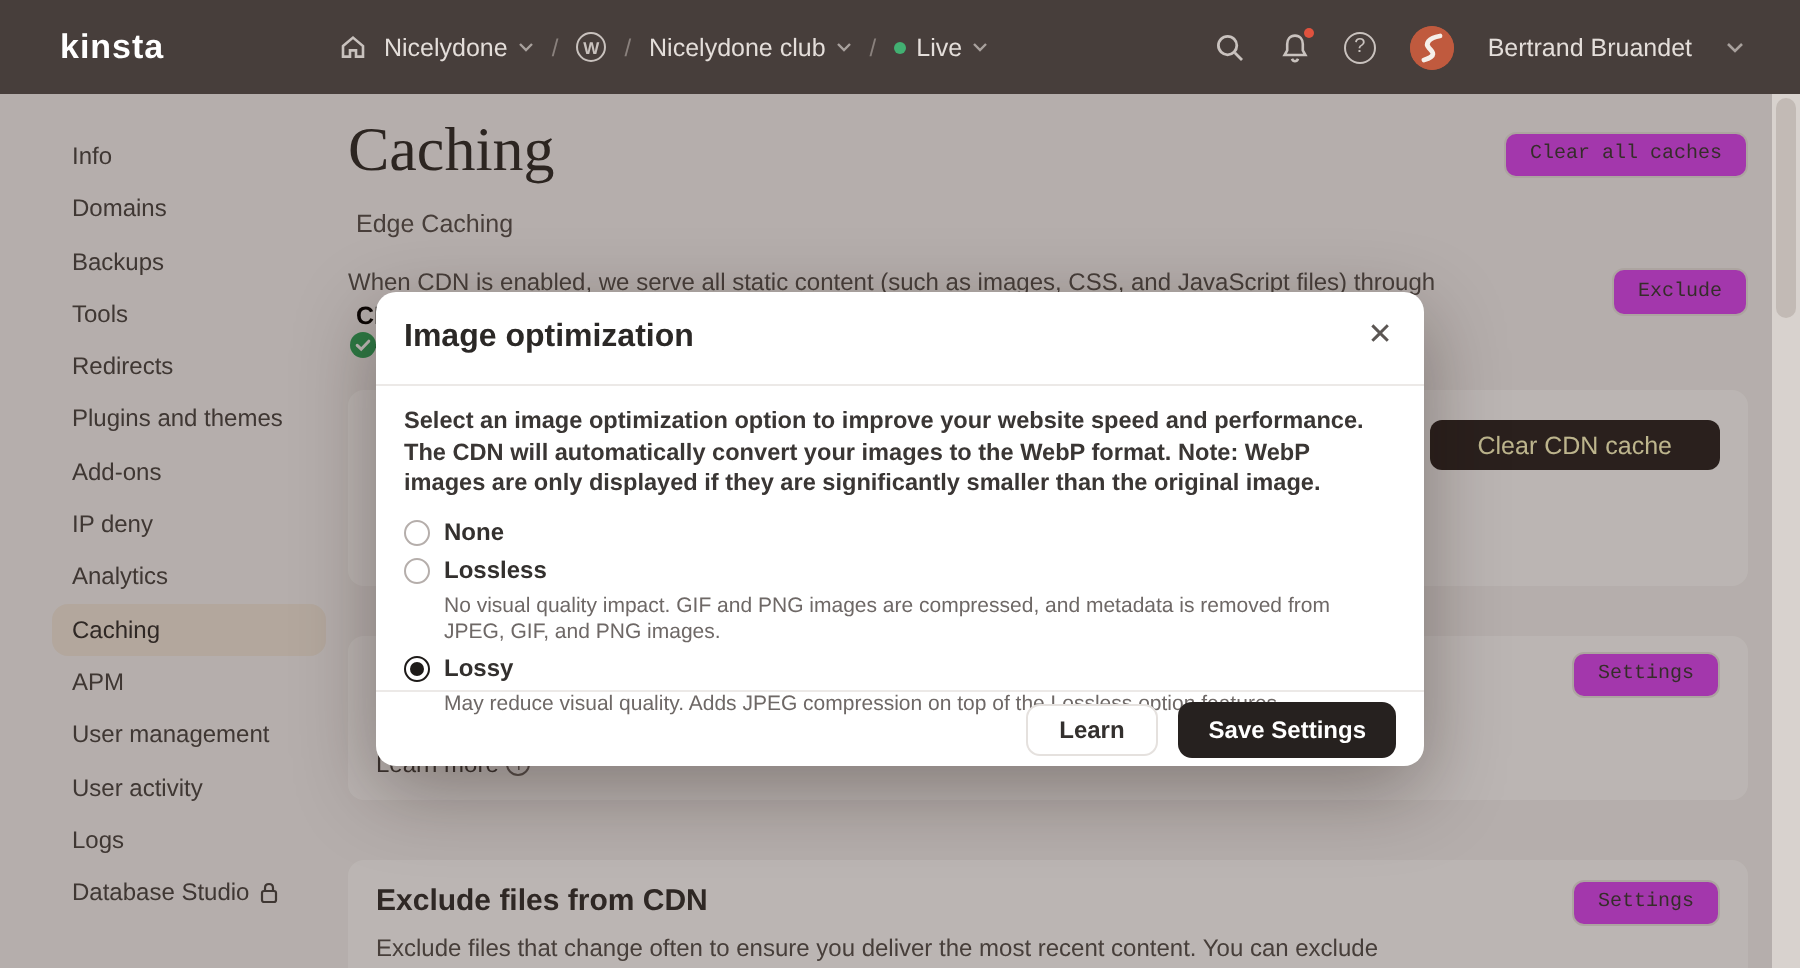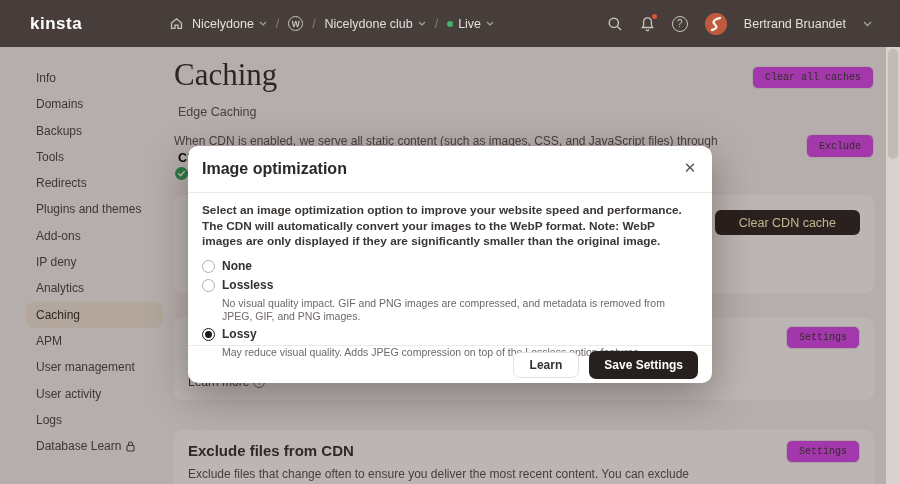--- a/index.html
+++ b/index.html
@@ -202,21 +202,21 @@
         <li>
             <span>User management</span>
           </li>
         <li>
             <span>User activity</span>
           </li>
         <li>
             <span>Logs</span>
           </li>
         <li>
-          <span>Database Learn</span>
+          <span>Database Studio</span>
           <svg width="9" height="11" viewBox="0 0 9 11" fill="none" stroke="#4A4543" stroke-width="1.1">
             <rect x="1" y="4.5" width="7" height="5.5" rx="1"></rect>
               <path d="M2.5 4.5 V3 C2.5 1.8 3.3 1 4.5 1 C5.7 1 6.5 1.8 6.5 3 V4.5"></path>
           </svg>
         </li>
       </ul>
     </aside>
 
     <section class="content">
       <h1 class="page-title">Caching</h1>

